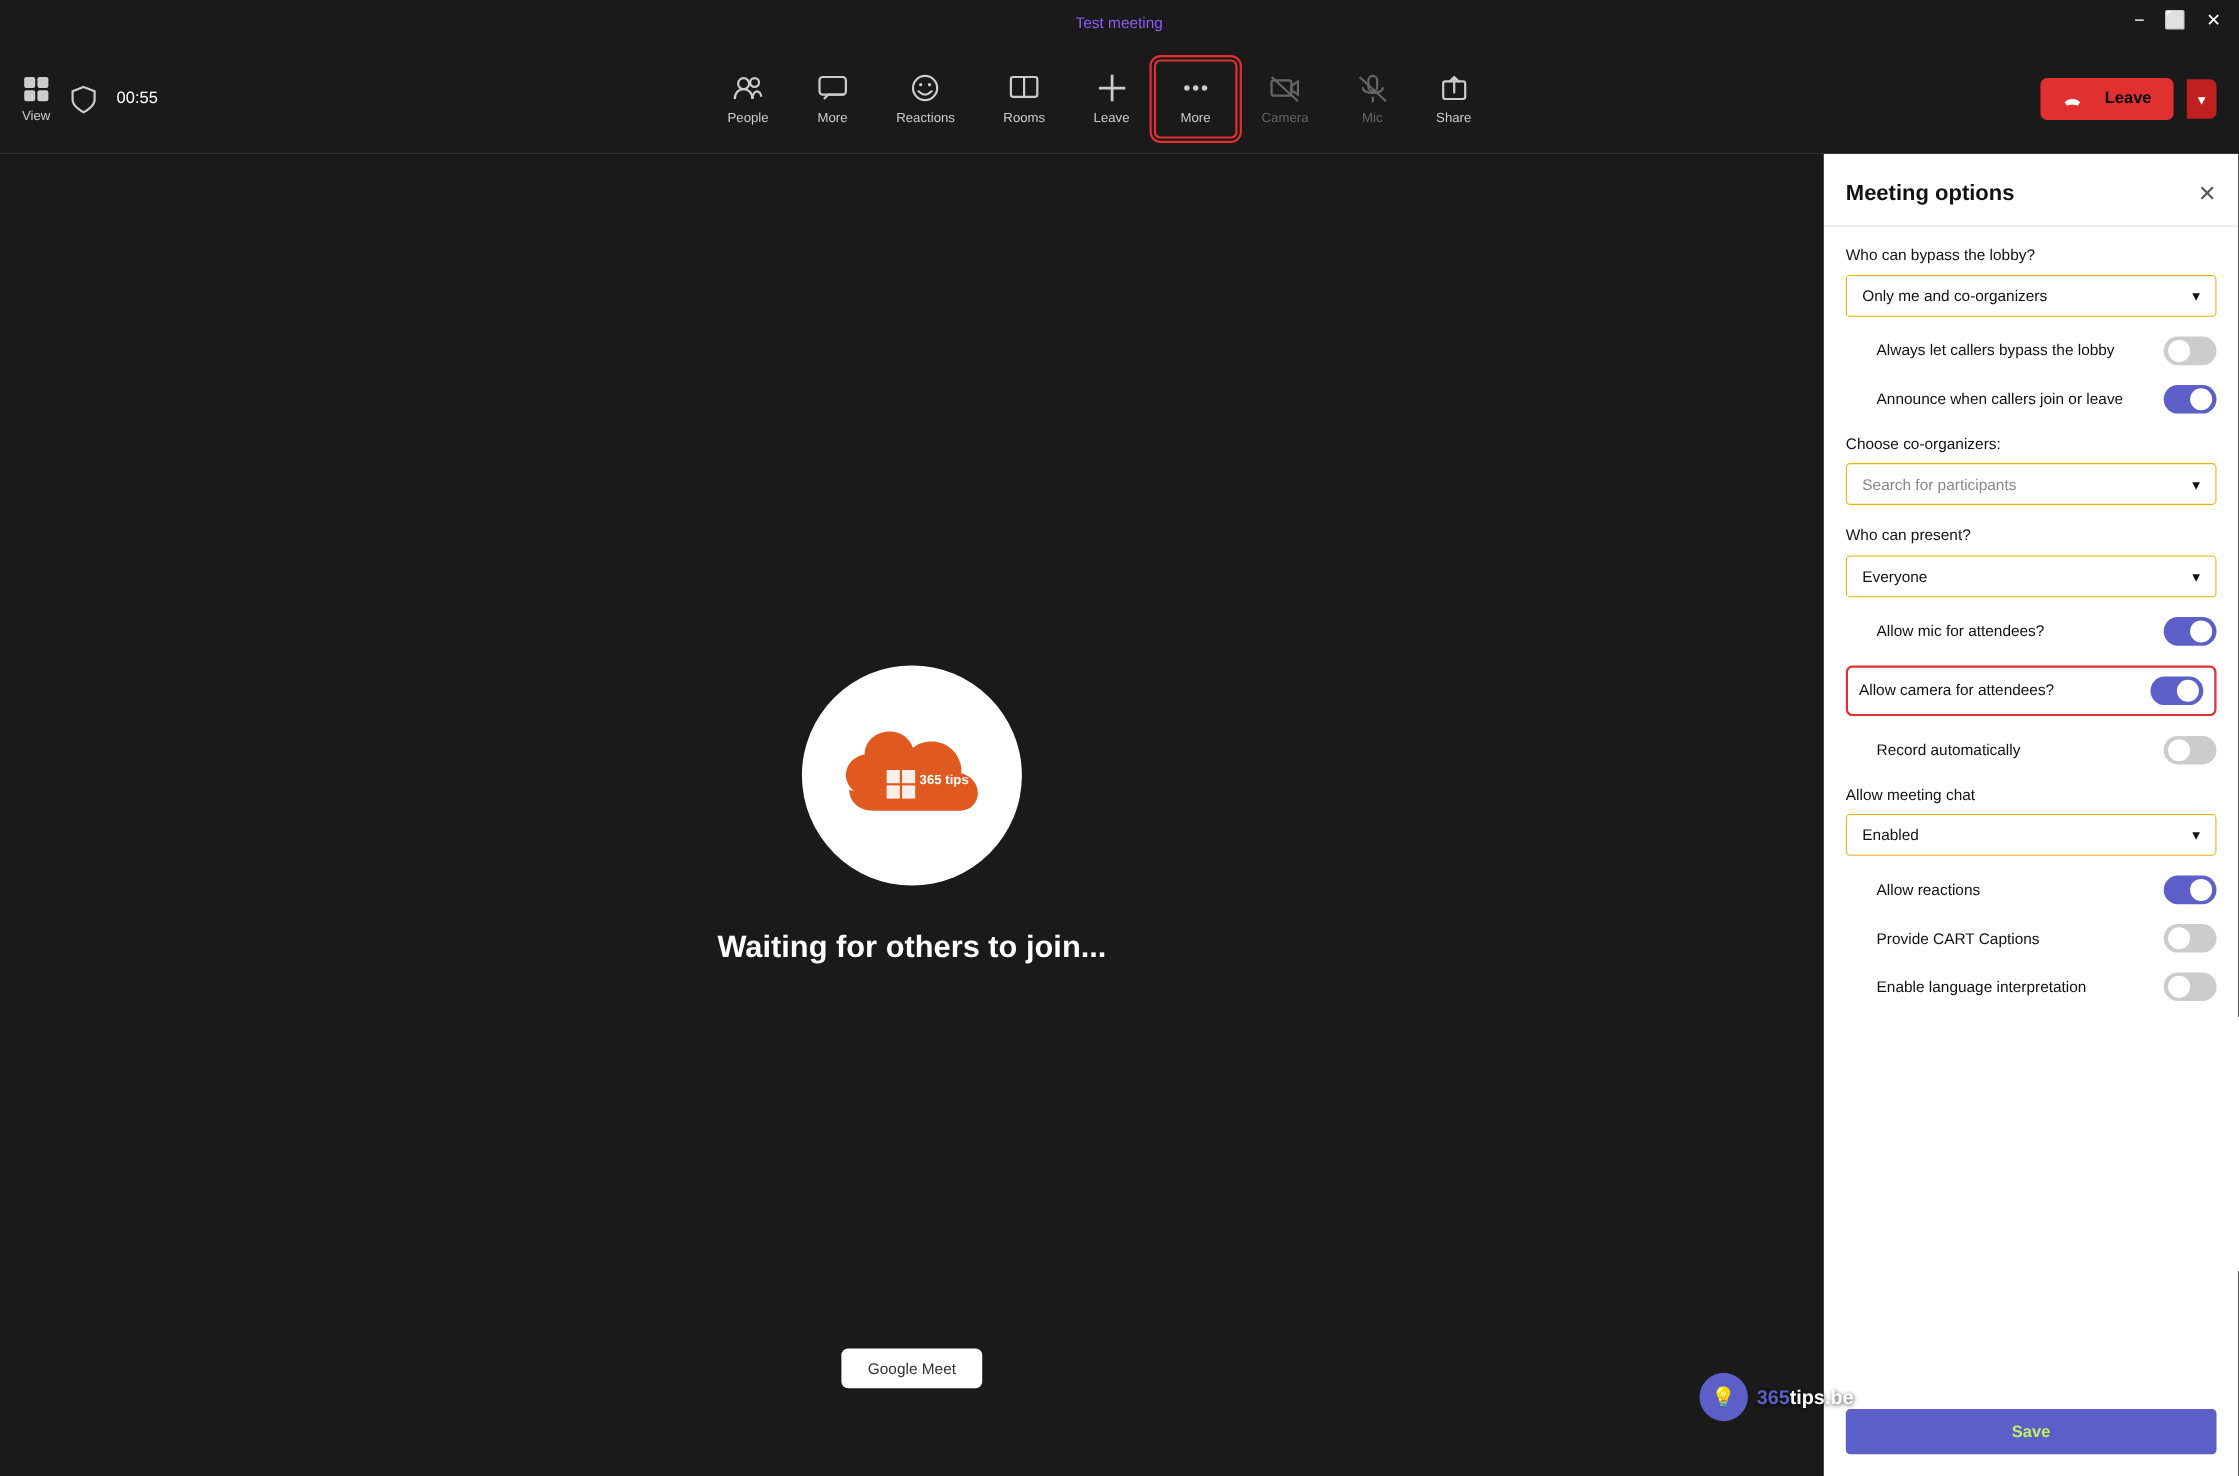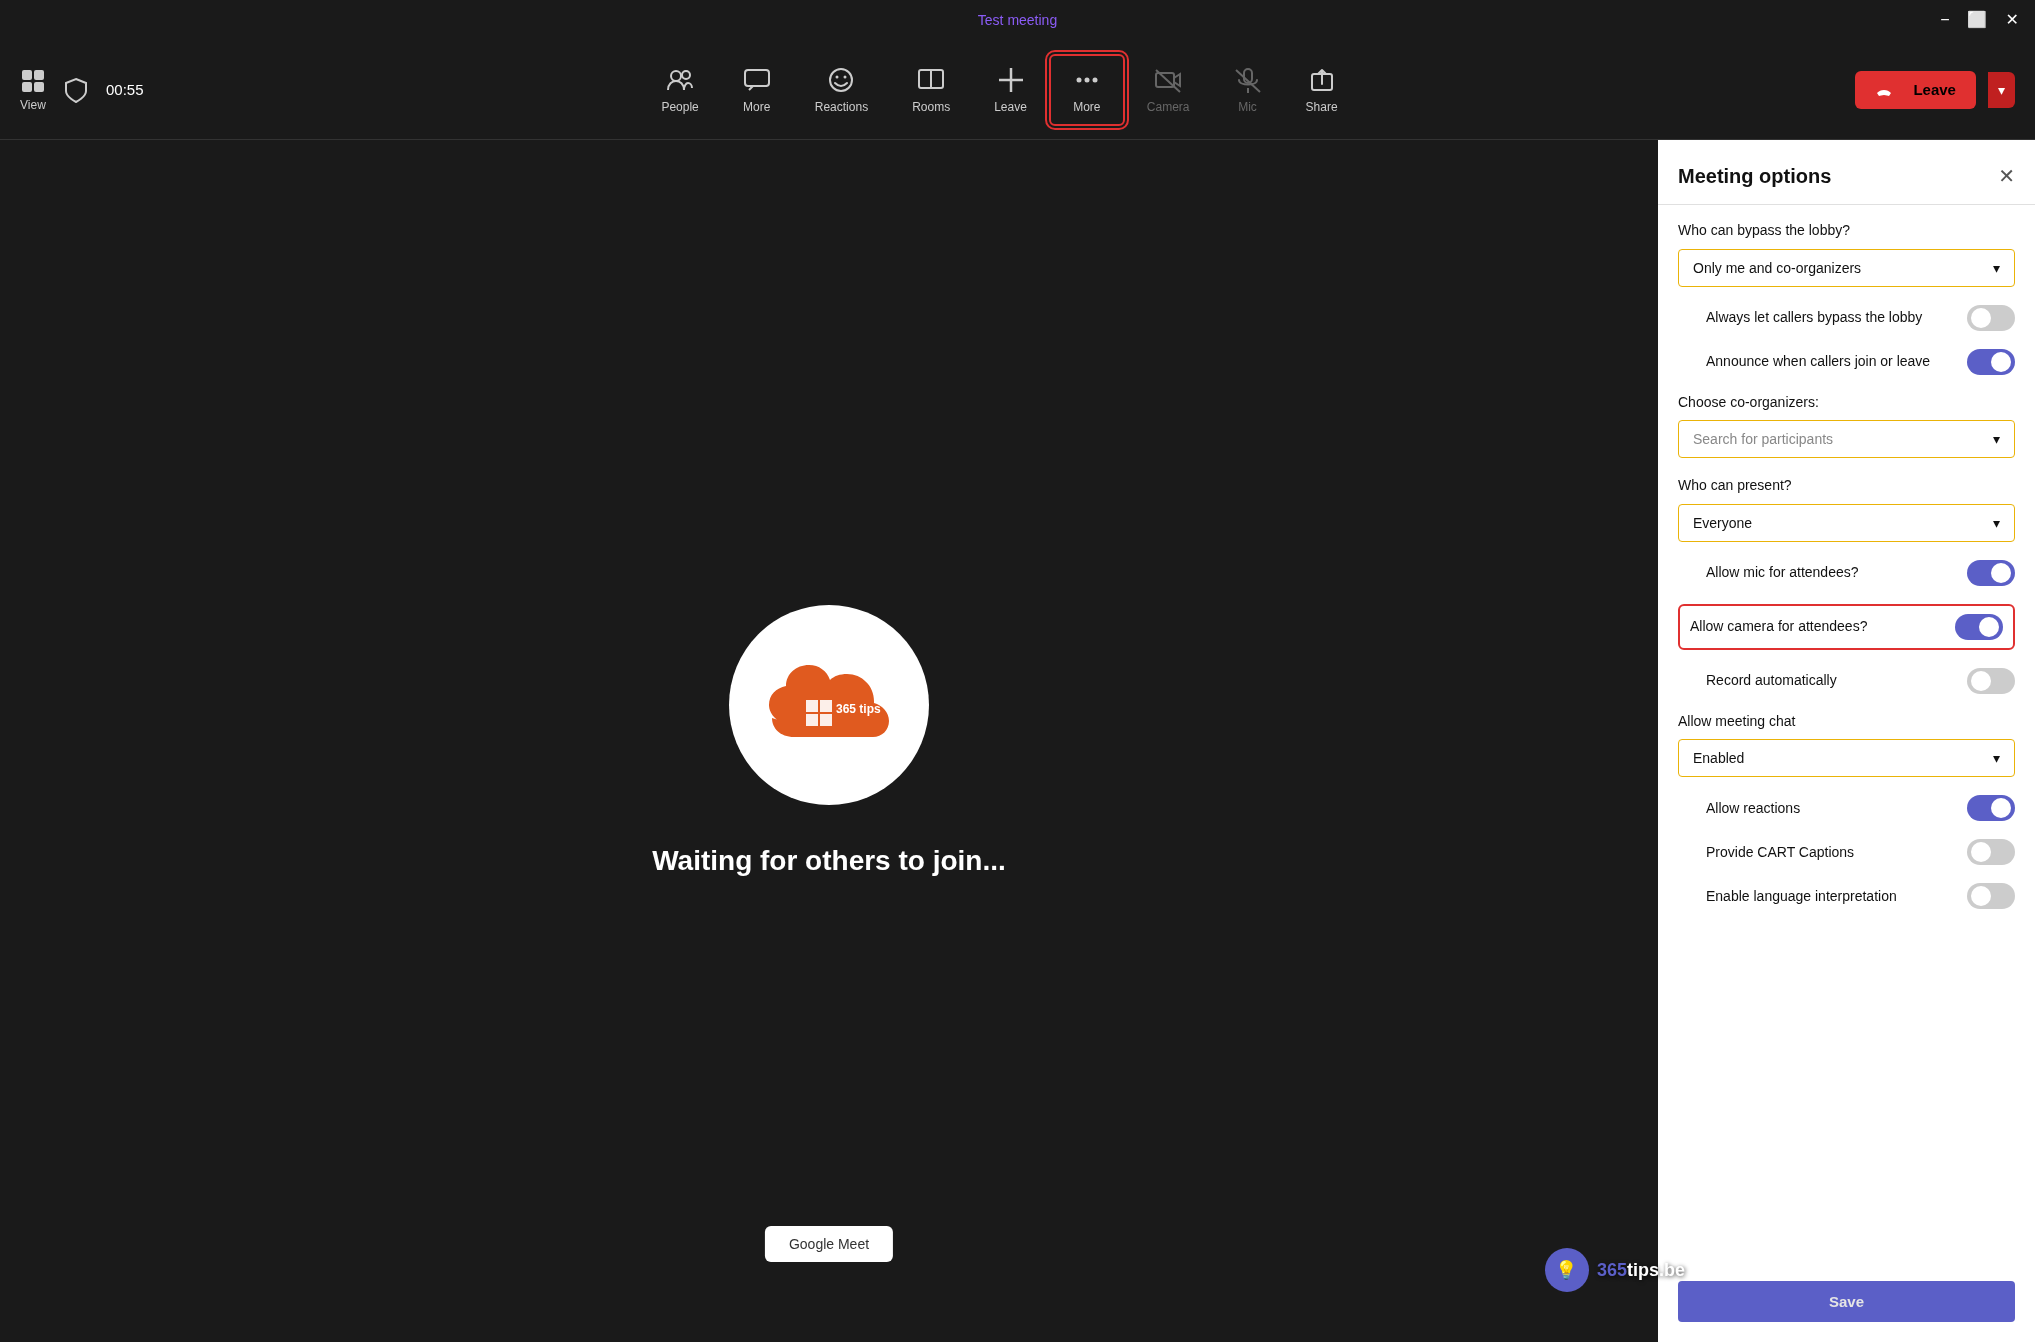--- a/index.html
+++ b/index.html
@@ -299,21 +299,21 @@
     }
     .camera-row .option-toggle-label {
       font-size: 14px;
       color: #111;
     }
 
     .save-btn {
       margin: 8px 20px 20px;
       padding: 12px;
       background: #5b5fc7;
-      color: #e5e5e5;
+      color: #bef264;
       border: none;
       border-radius: 4px;
       font-size: 15px;
       font-weight: 600;
       cursor: pointer;
       width: calc(100% - 40px);
     }
 
     
     .watermark {

